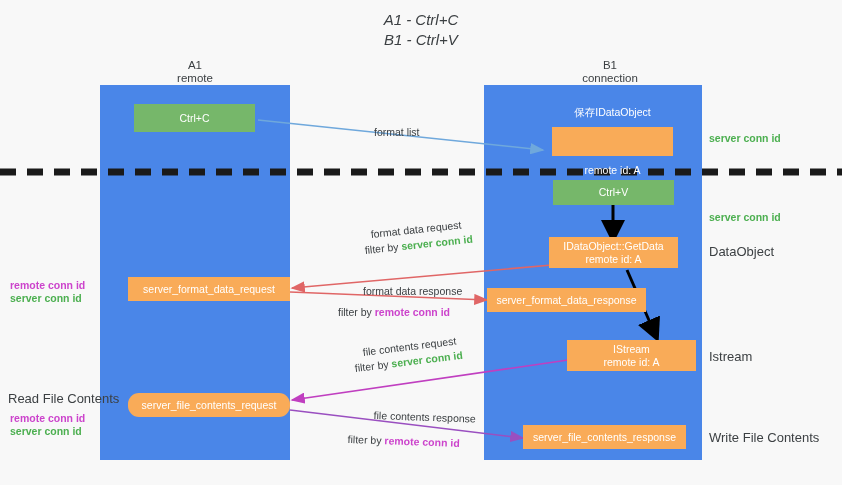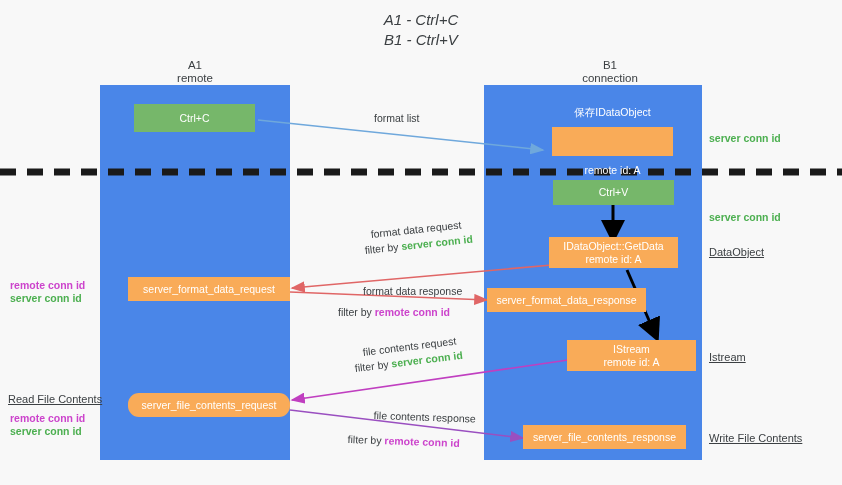--- a/index.html
+++ b/index.html
@@ -40,21 +40,21 @@
   .box span{display:block;white-space:pre;}
 
   
   .mid-label{
     font-size:10.5px;line-height:14px;color:#3c4043;white-space:nowrap;
   }
   .mid-label .hl-green{color:#4caf50;font-weight:bold;}
   .mid-label .hl-mag{color:#cc44cc;font-weight:bold;}
 
   
-  .side-label{font-size:11px;line-height:14px;color:#3c4043;white-space:nowrap;text-decoration:underline;}
+  .side-label{font-size:13px;line-height:14px;color:#3c4043;white-space:nowrap;}
   .side-green{color:#4caf50;font-weight:bold;font-size:10.5px;line-height:13px;white-space:nowrap;}
   .side-mag{color:#cc44cc;font-weight:bold;font-size:10.5px;line-height:13px;white-space:nowrap;}
 
   
   svg.overlay{position:absolute;left:0;top:0;width:842px;height:485px;overflow:visible;}
 </style>
 </head>
 <body>
 
 <div class="canvas">
@@ -144,21 +144,21 @@
   </div>
 
   <div class="abs box orange" style="left:128px;top:393px;width:162px;height:24px;border-radius:11px;">
     <span>server_file_contents_request</span>
   </div>
 
   <div class="abs box orange" style="left:523px;top:425px;width:163px;height:24px;">
     <span>server_file_contents_response</span>
   </div>
 
-  <div class="abs mid-label" style="left:374px;top:111px;">format list</div>
+  <div class="abs mid-label" style="left:374px;top:125px;">format list</div>
 
   <div class="abs mid-label" style="left:370px;top:227px;transform:rotate(-6deg);transform-origin:left top;">format data request</div>
   <div class="abs mid-label" style="left:364px;top:243px;transform:rotate(-6deg);transform-origin:left top;">
     <span>filter by </span><span class="hl-green">server conn id</span>
   </div>
 
   <div class="abs mid-label" style="left:363px;top:284px;">format data response</div>
   <div class="abs mid-label" style="left:338px;top:305px;">
     <span>filter by </span><span class="hl-mag">remote conn id</span>
   </div>

